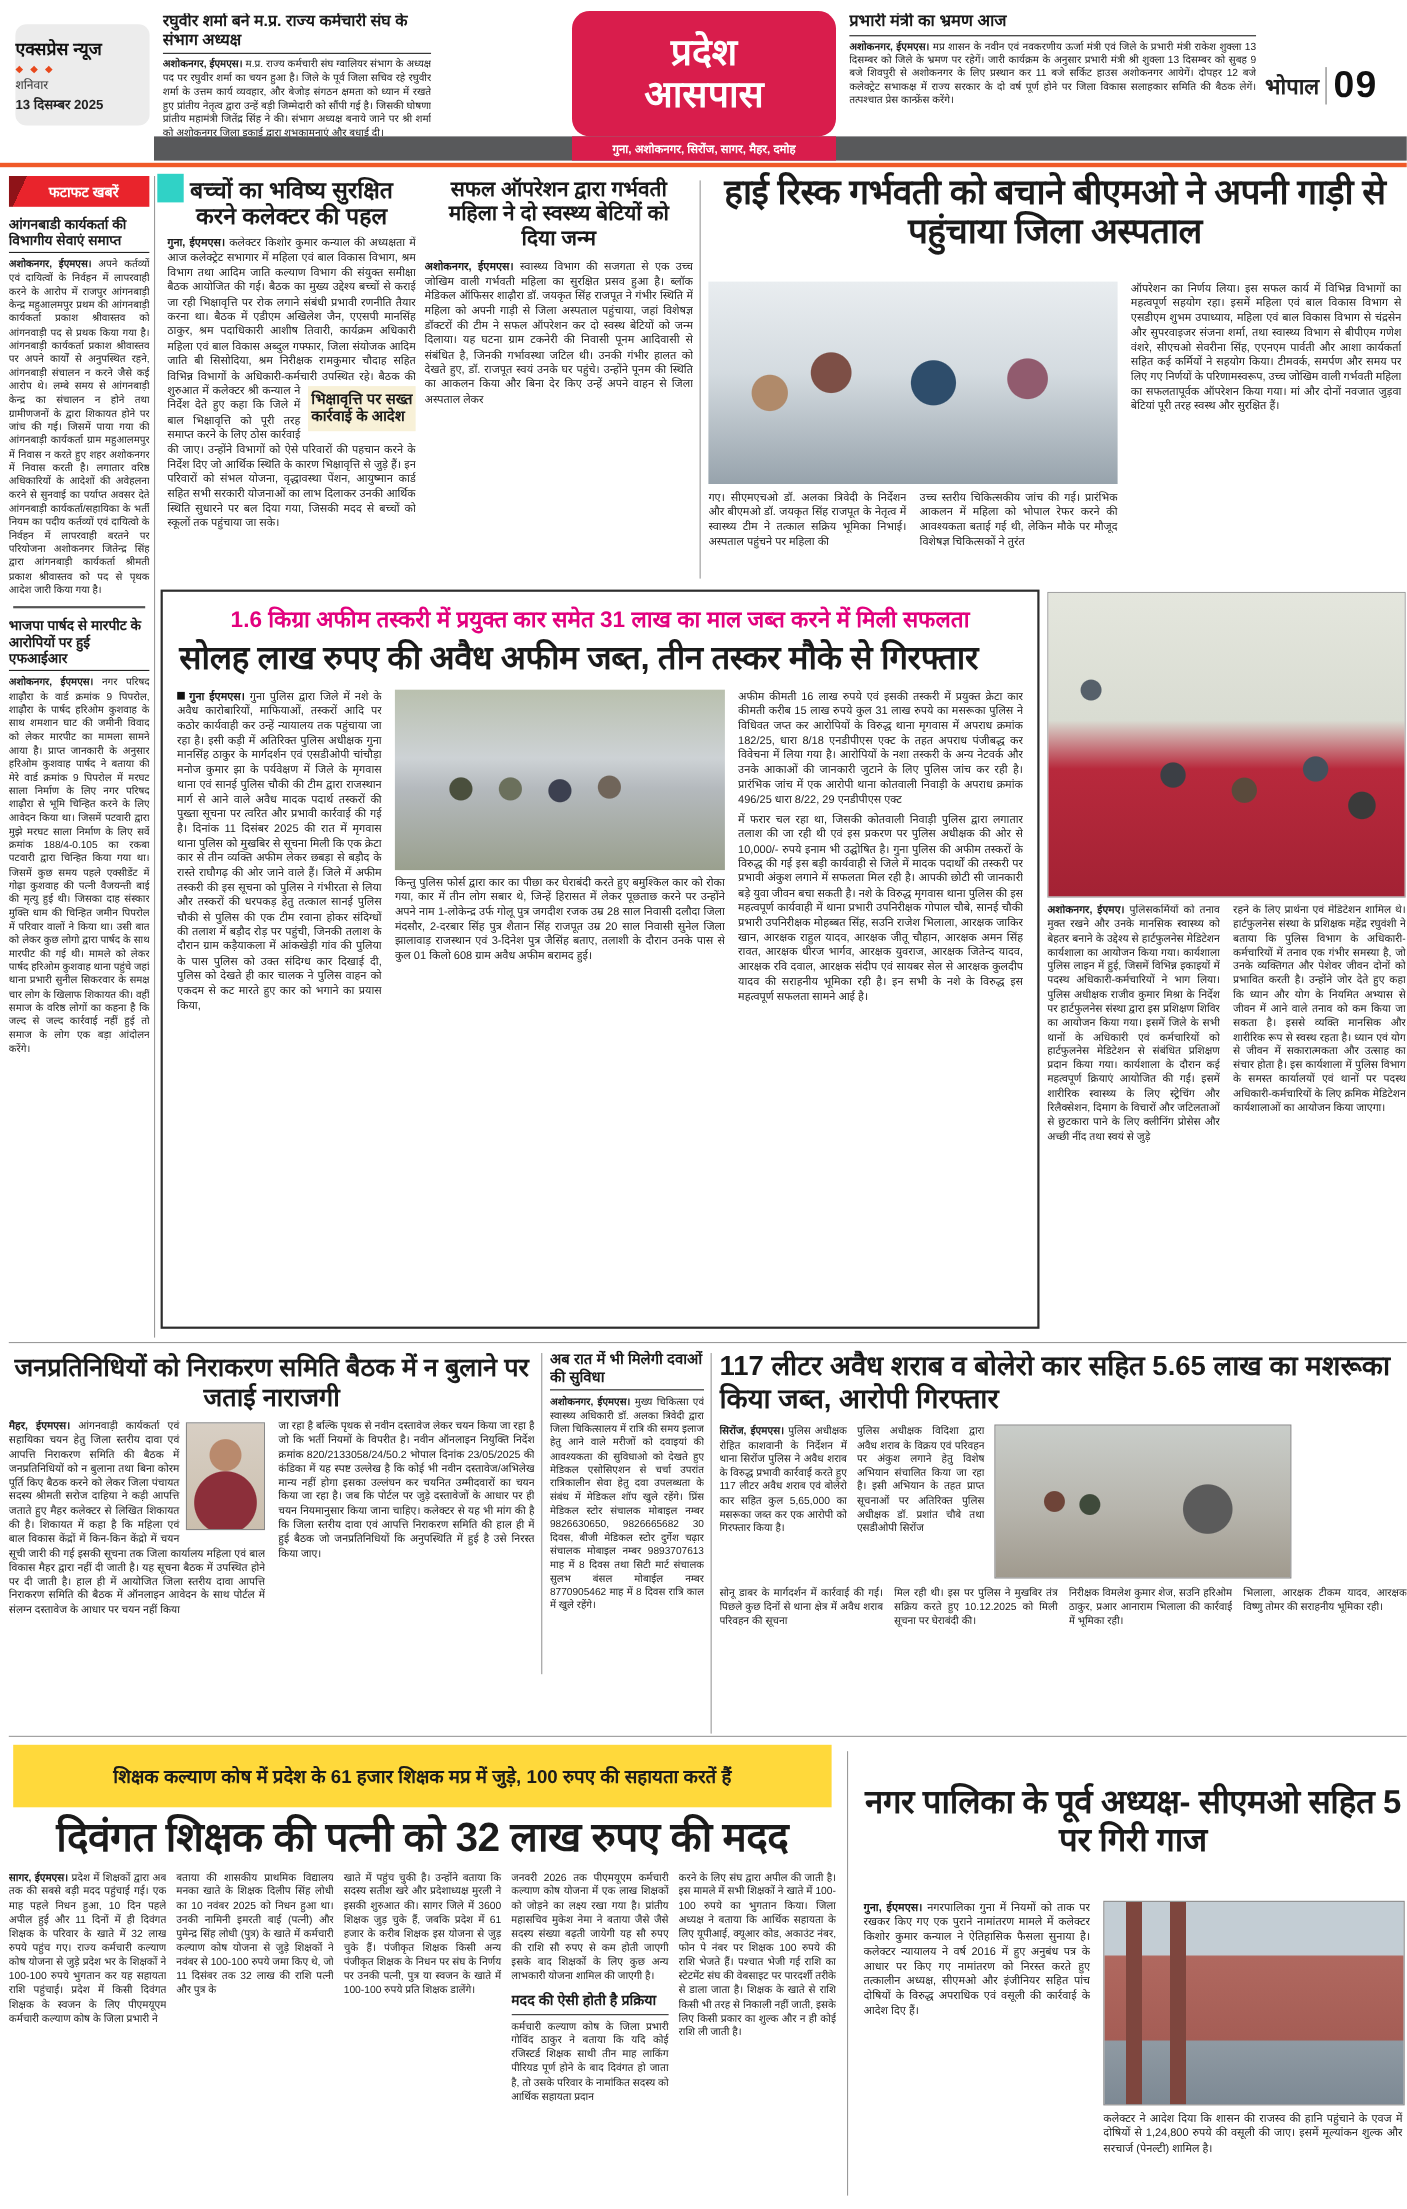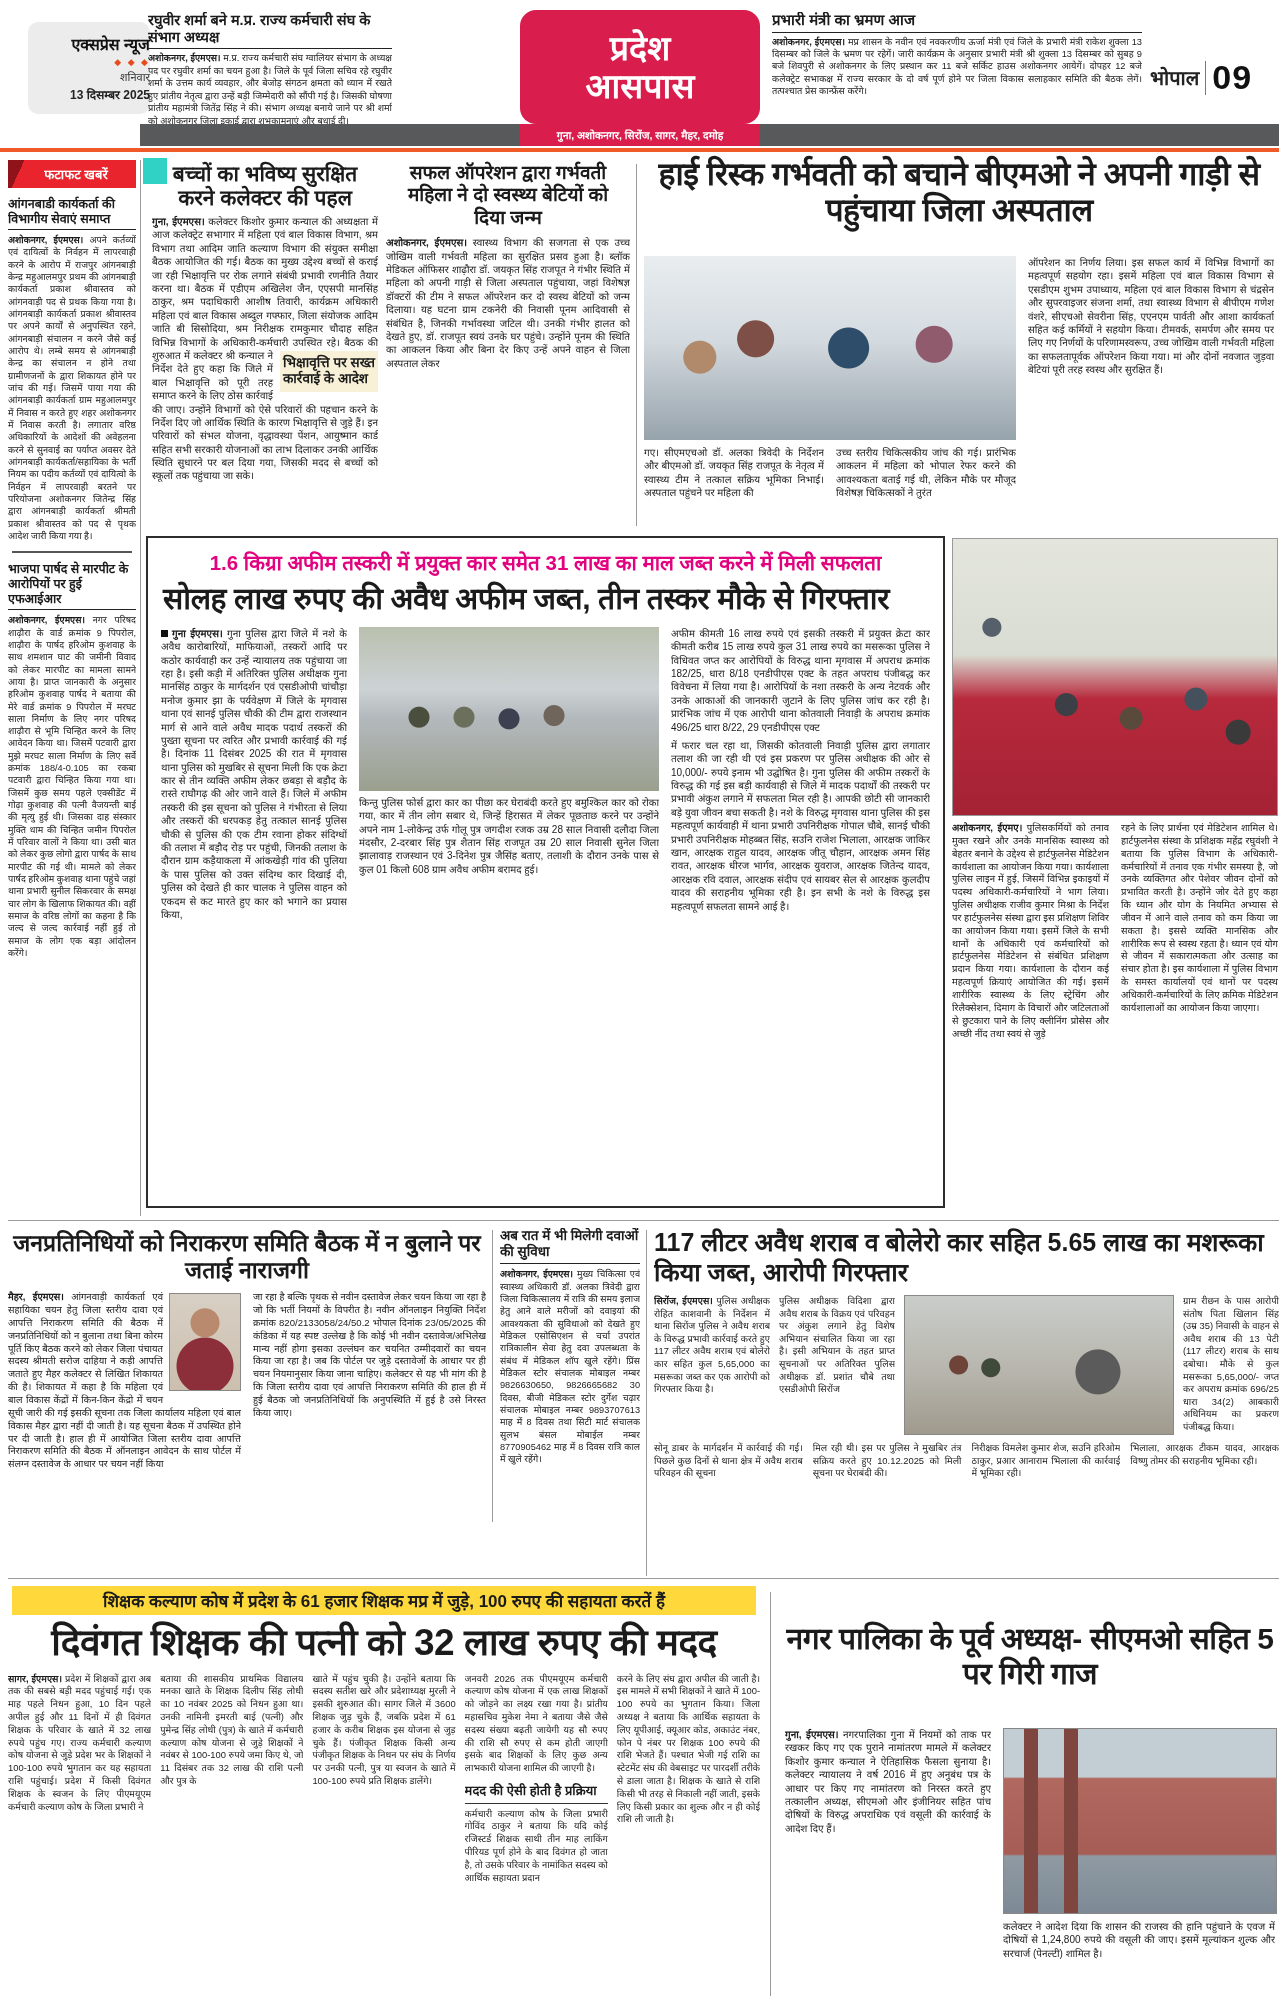--- a/index.html
+++ b/index.html
@@ -5,22 +5,22 @@
   html,body{margin:0;padding:0;background:#fff;}
   #page{position:relative;width:1279px;height:2008px;background:#fff;overflow:hidden;
         font-family:"Liberation Sans",sans-serif;color:#1b1b1b;}
   .abs{position:absolute;}
   .bd{font-size:10px;line-height:1.34;text-align:justify;overflow:hidden;}
   .dl{font-weight:bold;}
   .vline{position:absolute;width:1px;background:#9a9a9a;}
   .hline{position:absolute;height:1px;background:#9a9a9a;}
 
   
-  #masthead{left:28px;top:22px;width:122px;height:92px;background:#ececec;border-radius:10px;
-            display:flex;flex-direction:column;align-items:flex-end;justify-content:center;gap:2px;}
+  #masthead{left:14px;top:22px;width:122px;height:92px;background:#ececec;border-radius:10px;
+            display:flex;flex-direction:column;align-items:flex-start;justify-content:center;gap:2px;}
   #masthead .nm{font-size:16px;font-weight:bold;color:#111;}
   #masthead .orn{color:#e8491d;font-size:9px;letter-spacing:2px;}
   #masthead .dy{font-size:11px;color:#333;}
   #masthead .dt{font-size:12px;font-weight:bold;color:#222;}
   #art-tl{left:148px;top:12px;width:244px;height:112px;overflow:hidden;}
   #art-tl h2{margin:0 0 3px 0;font-size:14.5px;line-height:1.15;border-bottom:1.5px solid #222;padding-bottom:3px;}
   #art-tl .bd{font-size:9.3px;}
   #region-box{left:520px;top:10px;width:240px;height:114px;background:#d91d4c;border-radius:16px;
               display:flex;flex-direction:column;align-items:center;justify-content:center;color:#fff;}
   #region-box .l{font-size:34px;font-weight:bold;line-height:1.12;}
@@ -120,21 +120,21 @@
      background:
        radial-gradient(circle at 20% 50%, #6e4438 0 9px, transparent 10px),
        radial-gradient(circle at 32% 52%, #3f4a3b 0 9px, transparent 10px),
        radial-gradient(circle at 72% 55%, #5b5b5b 0 22px, transparent 23px),
        linear-gradient(180deg,#c9cdc9 0%,#b7b5ad 55%,#a09a8e 100%);}
   .liq-strip{display:flex;gap:10px;margin-top:7px;}
   .liq-strip .bd{flex:1;font-size:9.4px;}
 
   
   #teacher{left:8px;top:1586px;width:752px;height:410px;overflow:hidden;}
-  .t-kicker{background:#ffd93b;display:block;margin:0 4px;padding:3px 6px;font-size:17px;font-weight:bold;text-align:center;}
+  .t-kicker{background:#ffd93b;display:block;margin:0 4px;padding:17px 6px;font-size:17px;font-weight:bold;text-align:center;}
   #teacher h1{margin:8px 0 9px 0;font-size:37px;line-height:1.1;text-align:center;letter-spacing:-.5px;}
   .t-cols{display:flex;gap:9px;}
   .t-cols .col{flex:1;font-size:9.4px;line-height:1.36;text-align:justify;overflow:hidden;height:272px;}
   .t-sub{font-weight:bold;font-size:13px;border-bottom:1px solid #333;padding:3px 0 3px 0;margin:4px 0 4px 0;text-align:left;}
   #vline-b{left:770px;top:1592px;height:404px;}
   #nagar{left:783px;top:1586px;width:494px;height:420px;margin-top:36px;}
   #nagar h1{margin:0;font-size:30px;line-height:1.16;text-align:center;letter-spacing:-.4px;}
   .ng-col1{position:absolute;left:2px;top:106px;width:206px;height:306px;}
   .ng-photo{position:absolute;left:220px;top:106px;width:272px;height:184px;border:1px solid #888;
      background:
@@ -280,21 +280,20 @@
 
   <div class="abs" id="art-liquor">
     <h1>117 लीटर अवैध शराब व बोलेरो कार सहित 5.65 लाख का मशरूका किया जब्त, आरोपी गिरफ्तार</h1>
     <div class="liq-row">
       <div class="liq-c1 bd">
         <b class="dl">सिरोंज, ईएमएस।</b>
         <span>पुलिस अधीक्षक रोहित काशवानी के निर्देशन में थाना सिरोंज पुलिस ने अवैध शराब के विरुद्ध प्रभावी कार्रवाई करते हुए 117 लीटर अवैध शराब एवं बोलेरो कार सहित कुल 5,65,000 का मसरूका जब्त कर एक आरोपी को गिरफ्तार किया है।</span>
       </div>
       <div class="liq-c2 bd">पुलिस अधीक्षक विदिशा द्वारा अवैध शराब के विक्रय एवं परिवहन पर अंकुश लगाने हेतु विशेष अभियान संचालित किया जा रहा है। इसी अभियान के तहत प्राप्त सूचनाओं पर अतिरिक्त पुलिस अधीक्षक डॉ. प्रशांत चौबे तथा एसडीओपी सिरोंज</div>
       <div class="liq-photo"></div>
-      <div class="liq-c3 bd">ग्राम रीछन के पास आरोपी संतोष पिता खिलान सिंह (उम्र 35) निवासी के वाहन से अवैध शराब की 13 पेटी (117 लीटर) शराब के साथ दबोचा। मौके से कुल मसरूका 5,65,000/- जप्त कर अपराध क्रमांक 696/25 धारा 34(2) आबकारी अधिनियम का प्रकरण पंजीबद्ध किया।</div>
     </div>
     <div class="liq-strip">
       <div class="bd">सोनू डाबर के मार्गदर्शन में कार्रवाई की गई। पिछले कुछ दिनों से थाना क्षेत्र में अवैध शराब परिवहन की सूचना</div>
       <div class="bd">मिल रही थी। इस पर पुलिस ने मुखबिर तंत्र सक्रिय करते हुए 10.12.2025 को मिली सूचना पर घेराबंदी की।</div>
       <div class="bd">निरीक्षक विमलेश कुमार शेज, सउनि हरिओम ठाकुर, प्रआर आनाराम भिलाला की कार्रवाई में भूमिका रही।</div>
       <div class="bd">भिलाला, आरक्षक टीकम यादव, आरक्षक विष्णु तोमर की सराहनीय भूमिका रही।</div>
     </div>
   </div>
 
   <div class="hline" style="left:8px;top:1578px;width:1271px;"></div>

